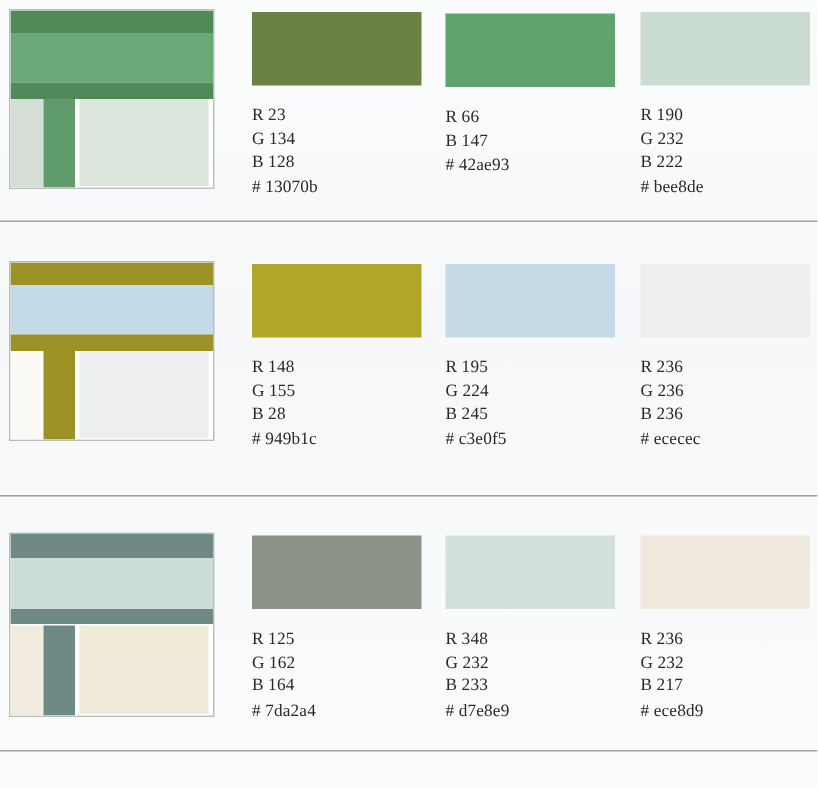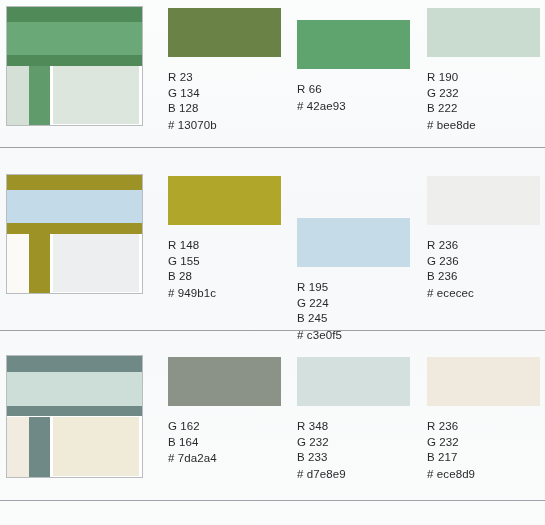--- a/index.html
+++ b/index.html
@@ -125,20 +125,21 @@
     height: 47px;
     border: 1px solid rgba(255,255,255,0);
   }
   .vals {
     margin-top: 13px;
     color: #29292b;
     font-size: 11.5px;
     line-height: 15.5px;
     letter-spacing: .1px;
     white-space: nowrap;
+    font-family: Liberation Serif, serif;
   }
   .vals div { white-space: pre; }
   .hexline { margin-top: 1px; }
 </style>
 </head>
 <body>
 
 <div class="page"></div>
 
 <div class="row row-1">
@@ -158,24 +159,25 @@
   <div class="swatch-col col-a" style="top:8px;">
     <div class="chip" style="background: rgb(107, 130, 70);"></div>
     <div class="vals">
       <div>R 23</div>
       <div>G 134</div>
       <div>B 128</div>
       <div class="hexline"># 13070b</div>
     </div>
   </div>
 
-  <div class="swatch-col col-b" style="top:20px;">
+  <div class="swatch-col col-b" style="top:9px;">
     <div class="chip" style="background: rgb(95, 163, 111);"></div>
     <div class="vals">
       <div>R 66</div>
+      <div>B 147</div>
       <div class="hexline"># 42ae93</div>
     </div>
   </div>
 
   <div class="swatch-col col-c" style="top:8px;">
     <div class="chip" style="background: rgb(202, 219, 208);"></div>
     <div class="vals">
       <div>R 190</div>
       <div>G 232</div>
       <div>B 222</div>
@@ -203,21 +205,21 @@
   <div class="swatch-col col-a" style="top:28px;">
     <div class="chip" style="background: rgb(176, 166, 42);"></div>
     <div class="vals">
       <div>R 148</div>
       <div>G 155</div>
       <div>B 28</div>
       <div class="hexline"># 949b1c</div>
     </div>
   </div>
 
-  <div class="swatch-col col-b" style="top:28px;margin-top:42px;">
+  <div class="swatch-col col-b" style="top:28px;">
     <div class="chip" style="background: rgb(197, 220, 232);"></div>
     <div class="vals">
       <div>R 195</div>
       <div>G 224</div>
       <div>B 245</div>
       <div class="hexline"># c3e0f5</div>
     </div>
   </div>
 
   <div class="swatch-col col-c" style="top:28px;">
@@ -243,20 +245,21 @@
         <div class="t-sidecol" style="background: rgb(242, 236, 224);"></div>
         <div class="t-rail" style="background: rgb(111, 138, 134);"></div>
         <div class="t-panel" style="background: rgb(240, 234, 217);"></div>
       </div>
     </div>
   </div>
 
   <div class="swatch-col col-a" style="top:26px;">
     <div class="chip" style="background: rgb(139, 147, 137);"></div>
     <div class="vals">
+      <div>R 125</div>
       <div>G 162</div>
       <div>B 164</div>
       <div class="hexline"># 7da2a4</div>
     </div>
   </div>
 
   <div class="swatch-col col-b" style="top:26px;">
     <div class="chip" style="background: rgb(211, 224, 221);"></div>
     <div class="vals">
       <div>R 348</div>

